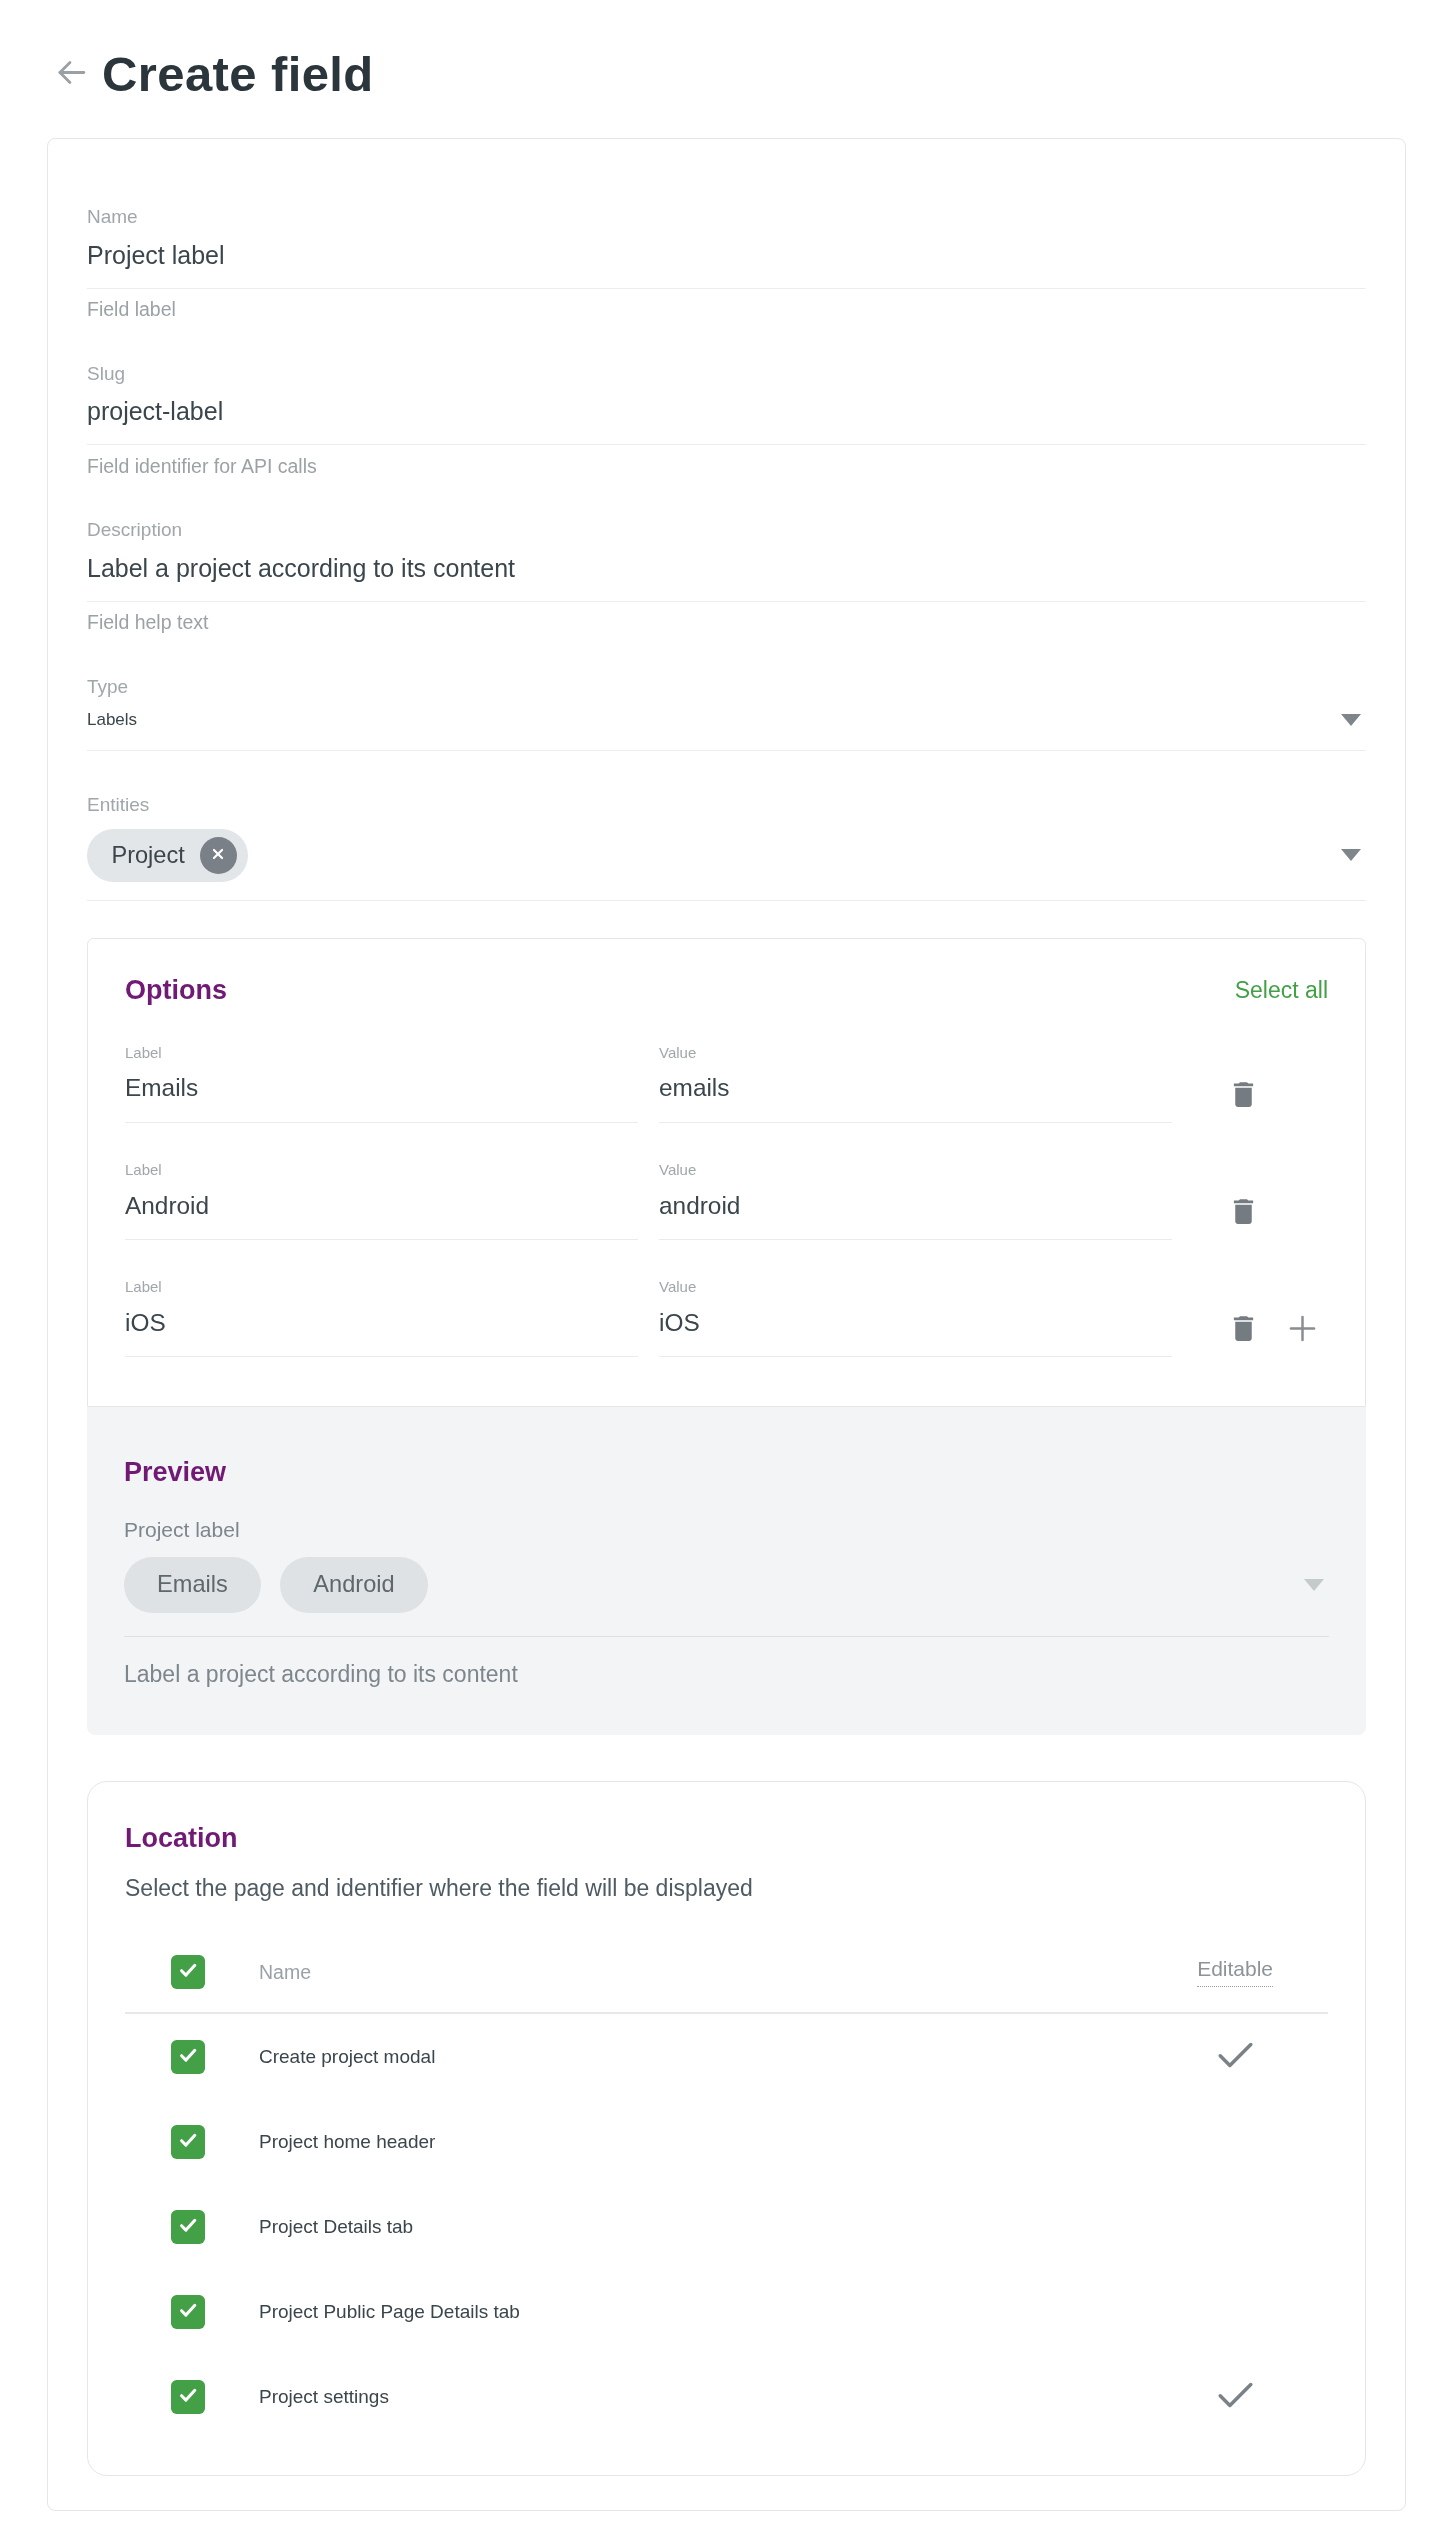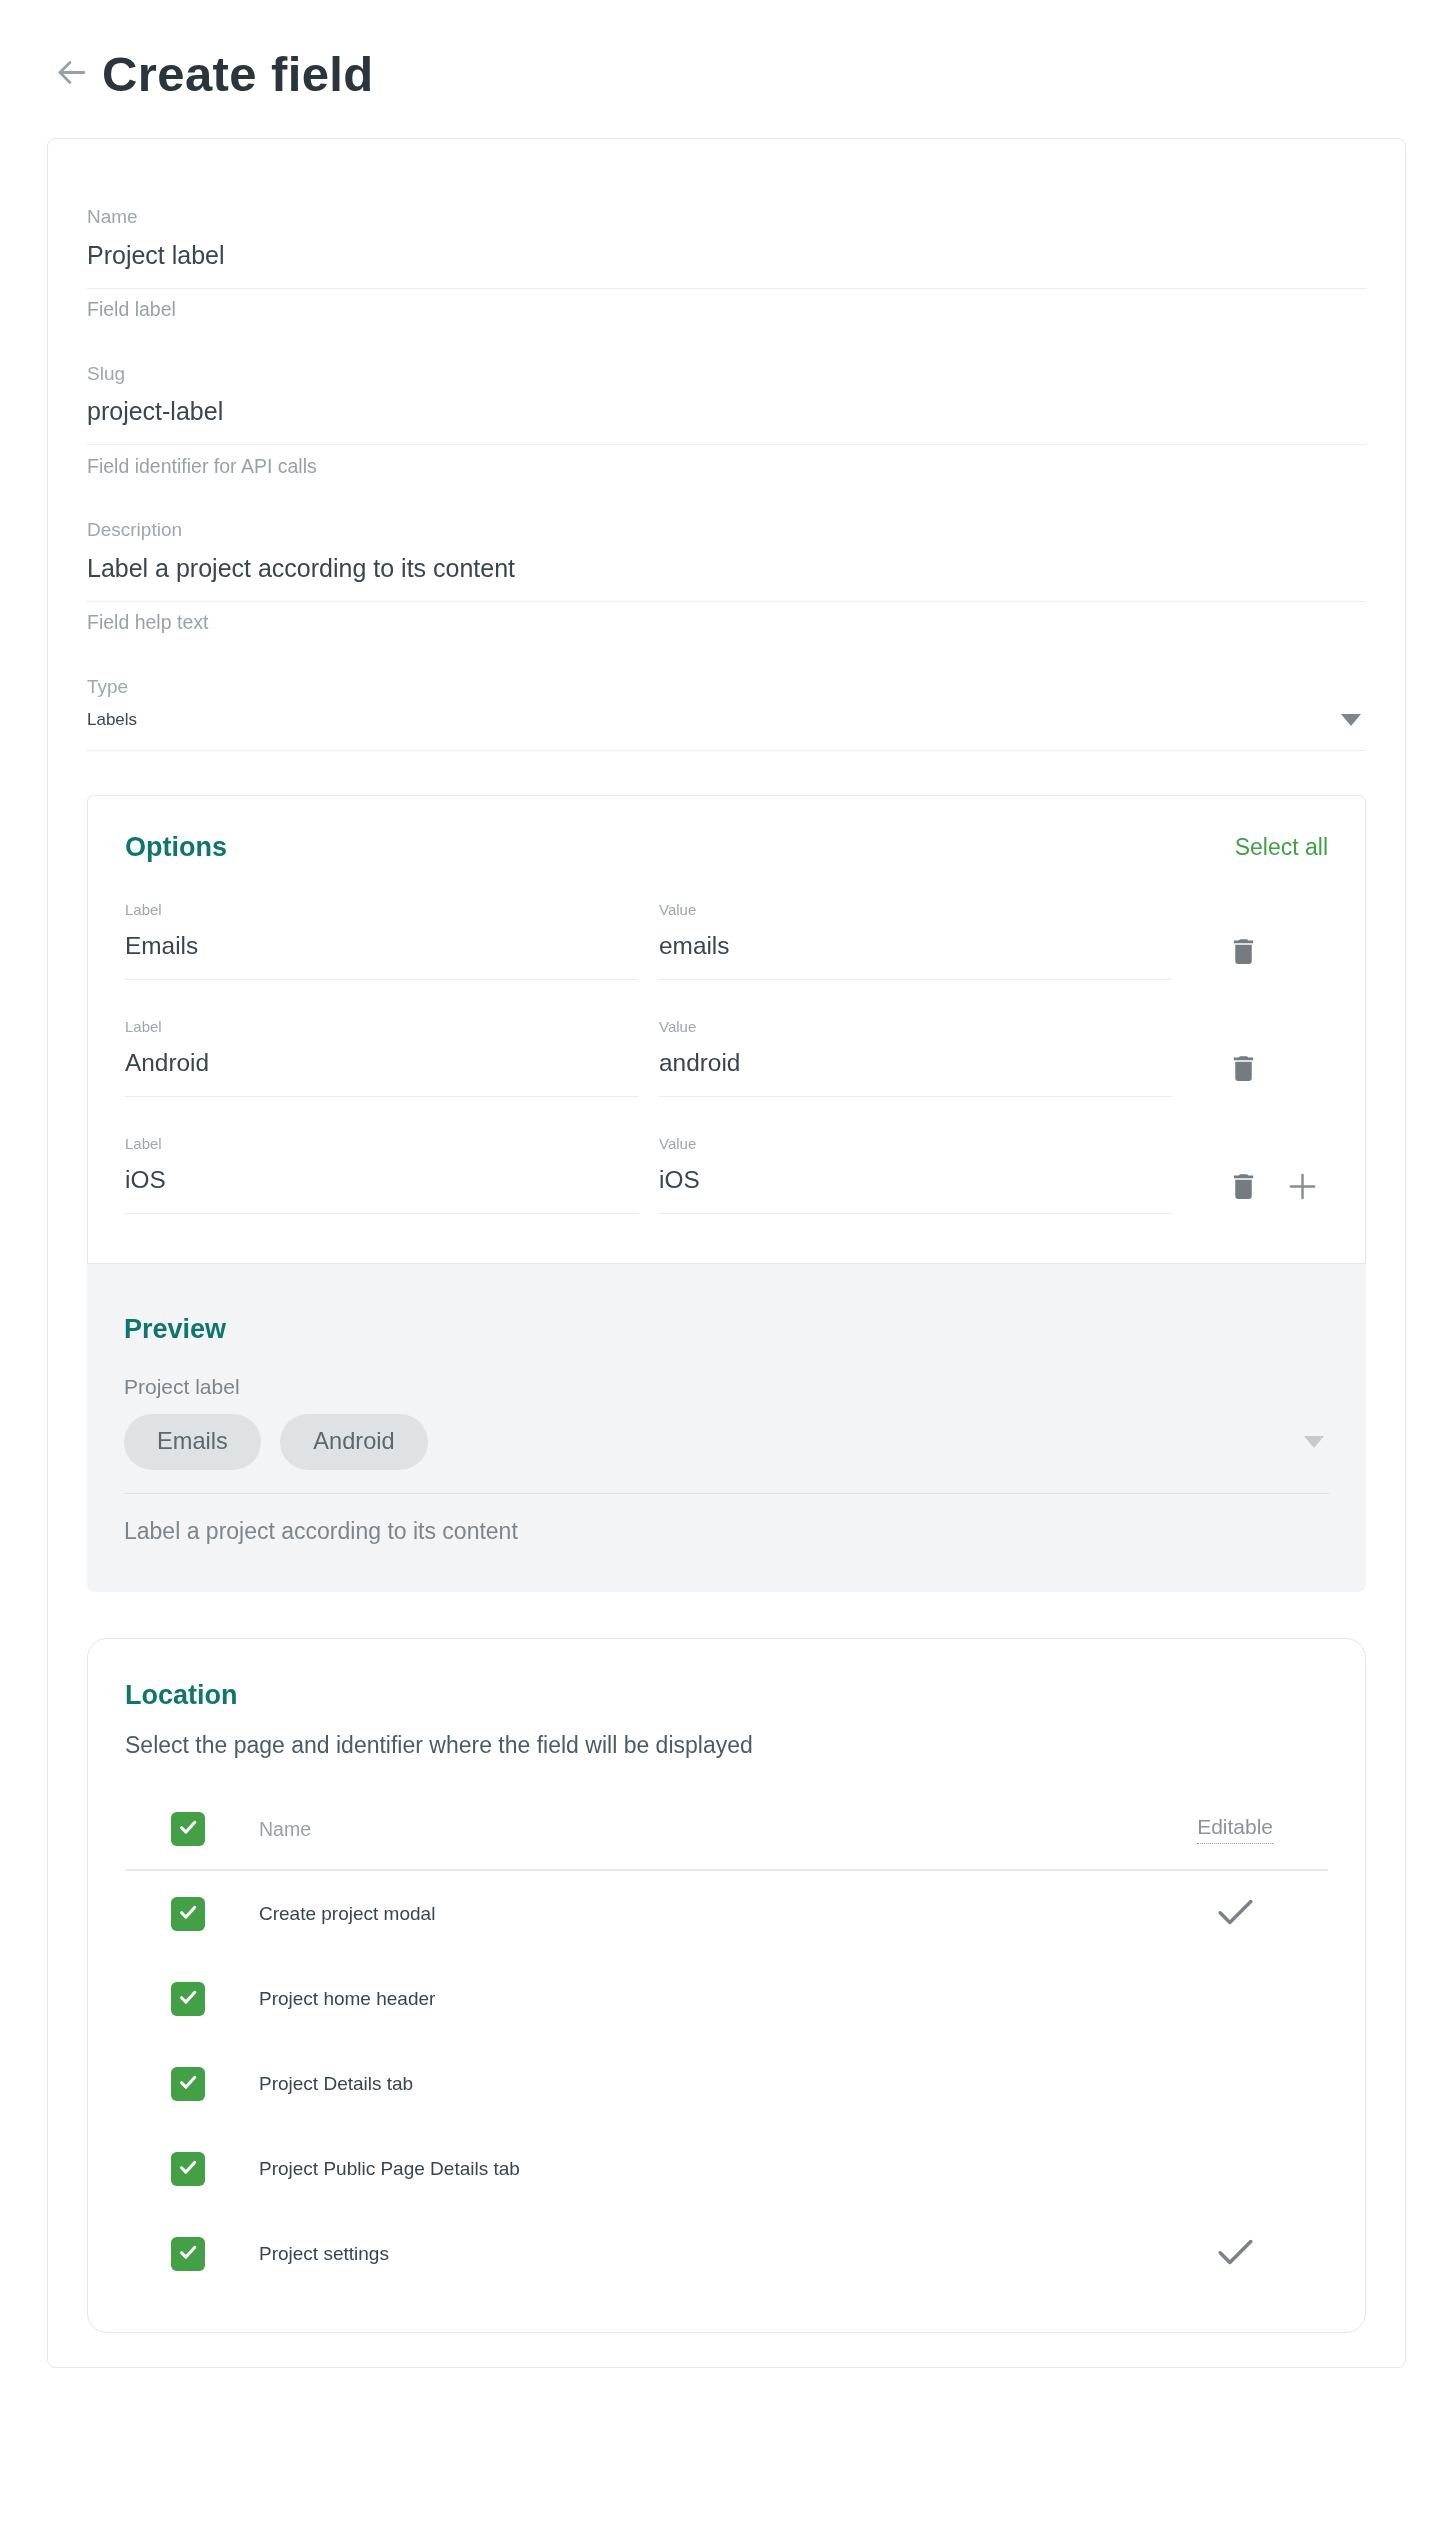--- a/index.html
+++ b/index.html
@@ -116,21 +116,21 @@
   }
   .box-head {
     display: flex;
     align-items: center;
     justify-content: space-between;
   }
   .section-title {
     margin: 0;
     font-size: 27px;
     font-weight: 700;
-    color: #0f766e;
+    color: #701a75;
   }
   .clear-all {
     font-size: 23px;
     color: #43a047;
     text-decoration: none;
     cursor: pointer;
   }
   .opt-row { display: flex; margin-top: 39px; }
   .opt-col { width: 513px; margin-right: 21px; }
   .opt-cap {
@@ -293,20 +293,37 @@
     </div>
 
     <div class="field">
       <span class="cap">Type</span>
       <div class="select-row">
         <span class="select-value">Labels</span>
         <span class="caret"></span>
       </div>
     </div>
 
+    <div>
+      <span class="cap">Entities</span>
+      <div class="entities-row">
+        <span class="entity-chip">
+          <span>Project</span>
+          <button class="chip-x">
+            <span>
+              <svg width="18" height="18" viewBox="0 0 20 20" fill="none" stroke="#ffffff" stroke-width="2.4" stroke-linecap="round">
+                <line x1="5.5" y1="5.5" x2="14.5" y2="14.5"></line>
+                <line x1="14.5" y1="5.5" x2="5.5" y2="14.5"></line>
+              </svg>
+            </span>
+          </button>
+        </span>
+        <span class="caret"></span>
+      </div>
+    </div>
 
     <div class="options-box">
       <div class="box-head">
         <h2 class="section-title">Options</h2>
         <a class="clear-all">Select all</a>
       </div>
 
       <div class="opt-row">
         <div class="opt-col">
           <span class="opt-cap">Label</span>

